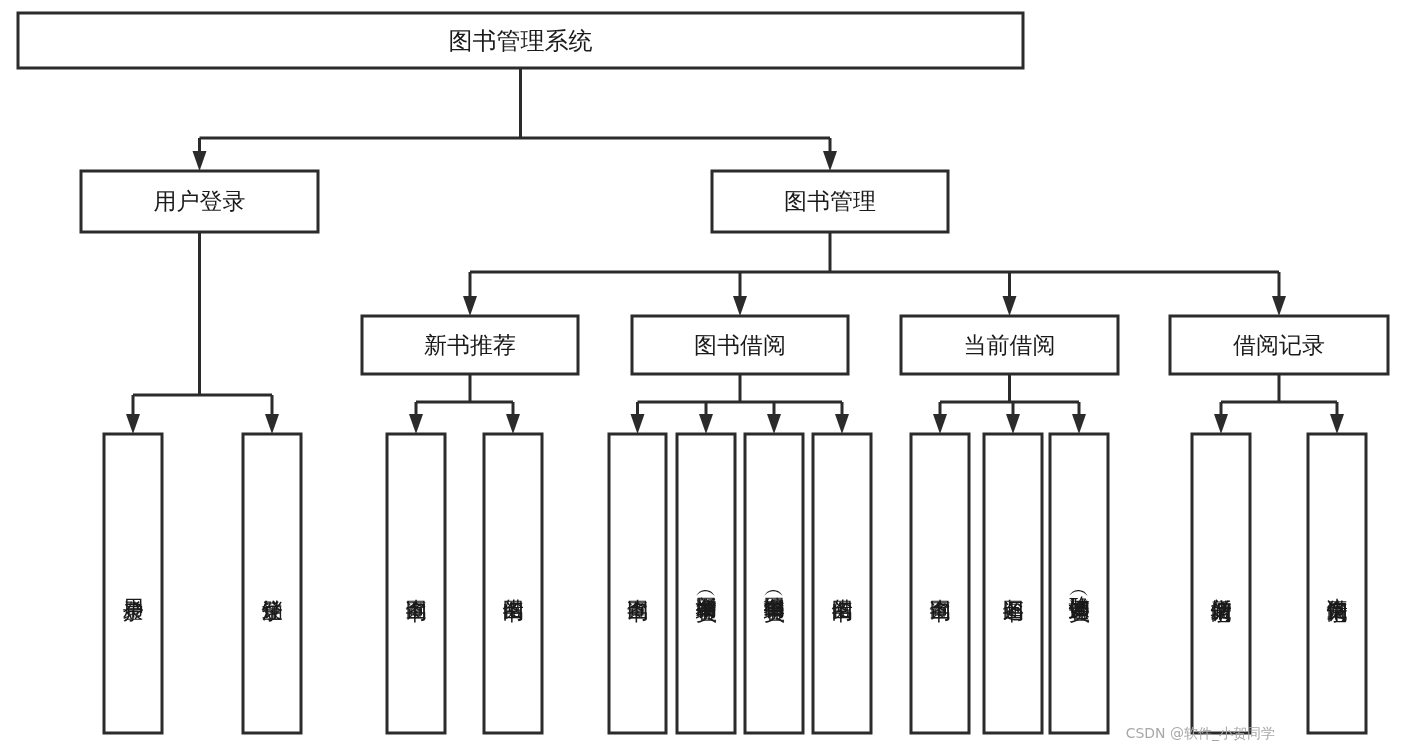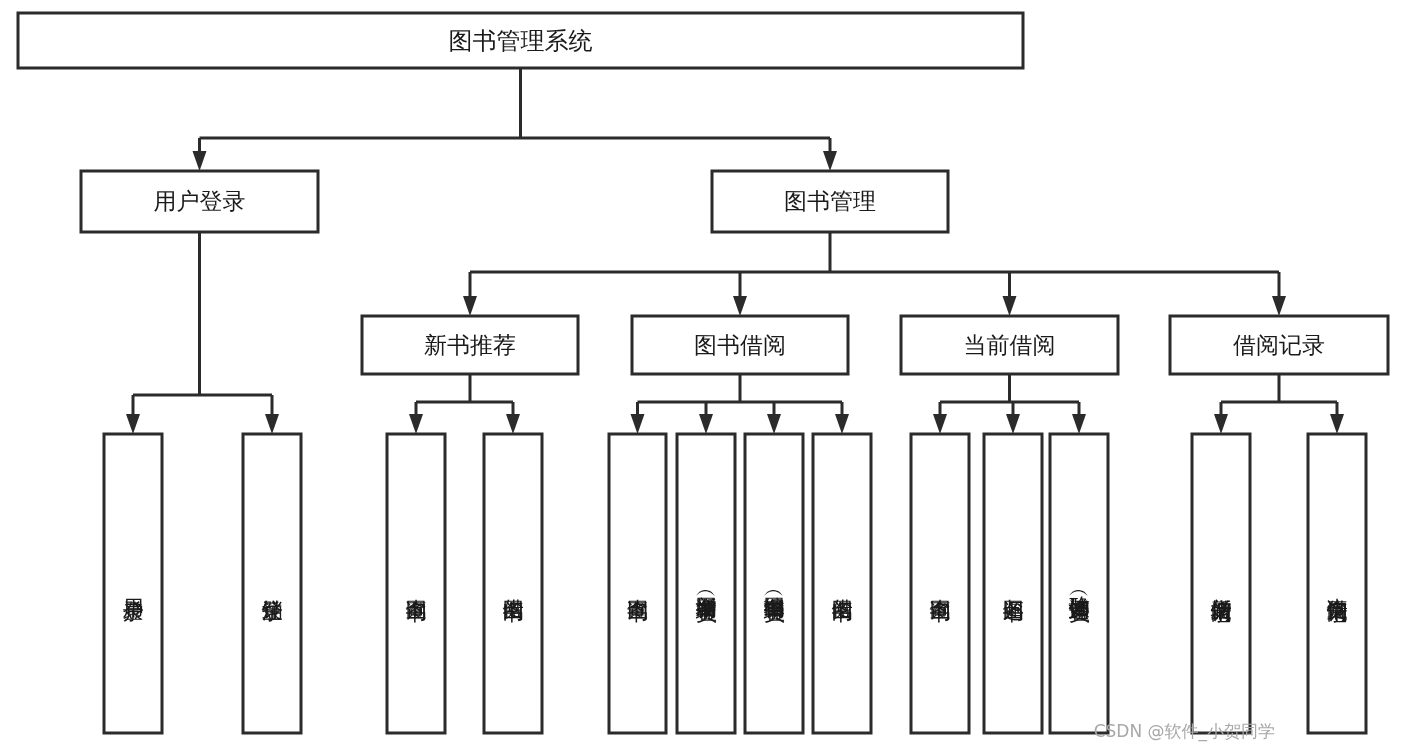--- a/index.html
+++ b/index.html
@@ -70,21 +70,21 @@
     line-height: 1.08;
     letter-spacing: 1px;
     color: #1a1a1a;
     white-space: nowrap;
   }
   #watermark {
     position: absolute;
     right: 8px;
     bottom: 4px;
     font-family: "DejaVu Sans", "Liberation Sans", sans-serif;
-    font-size: 17px;
+    font-size: 14px;
     color: #a8a8a8;
     white-space: nowrap;
     pointer-events: none;
   }
 </style>
 </head>
 <body>
 
 <div id="diagram-root">
 

